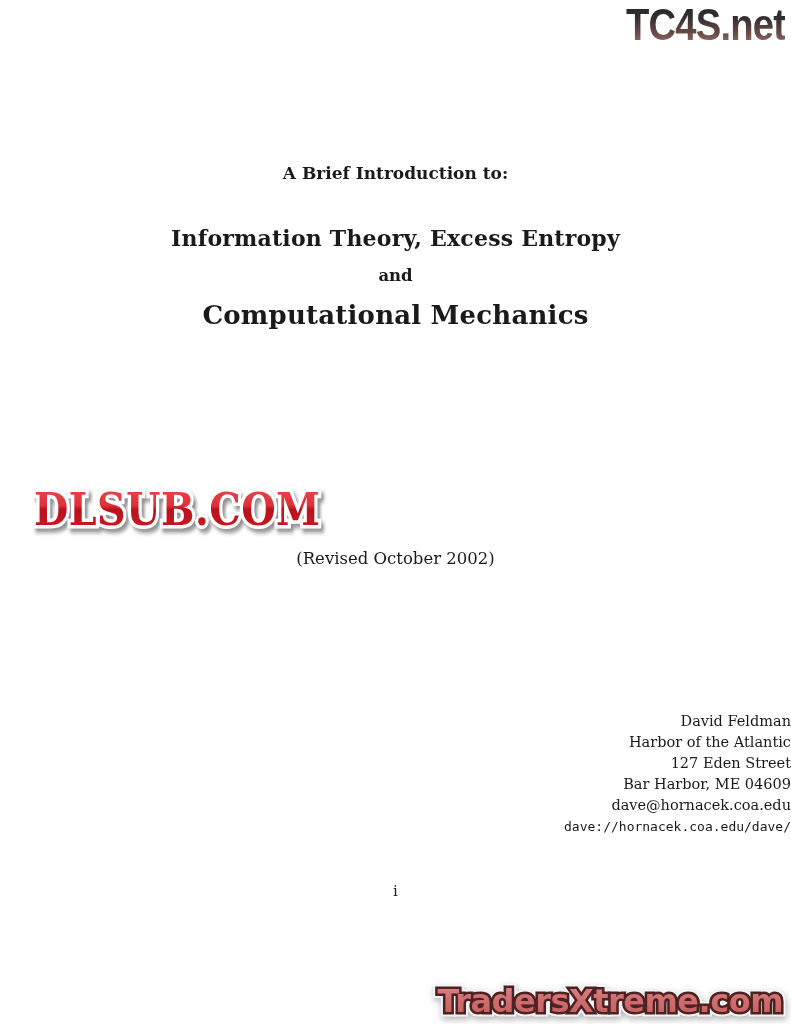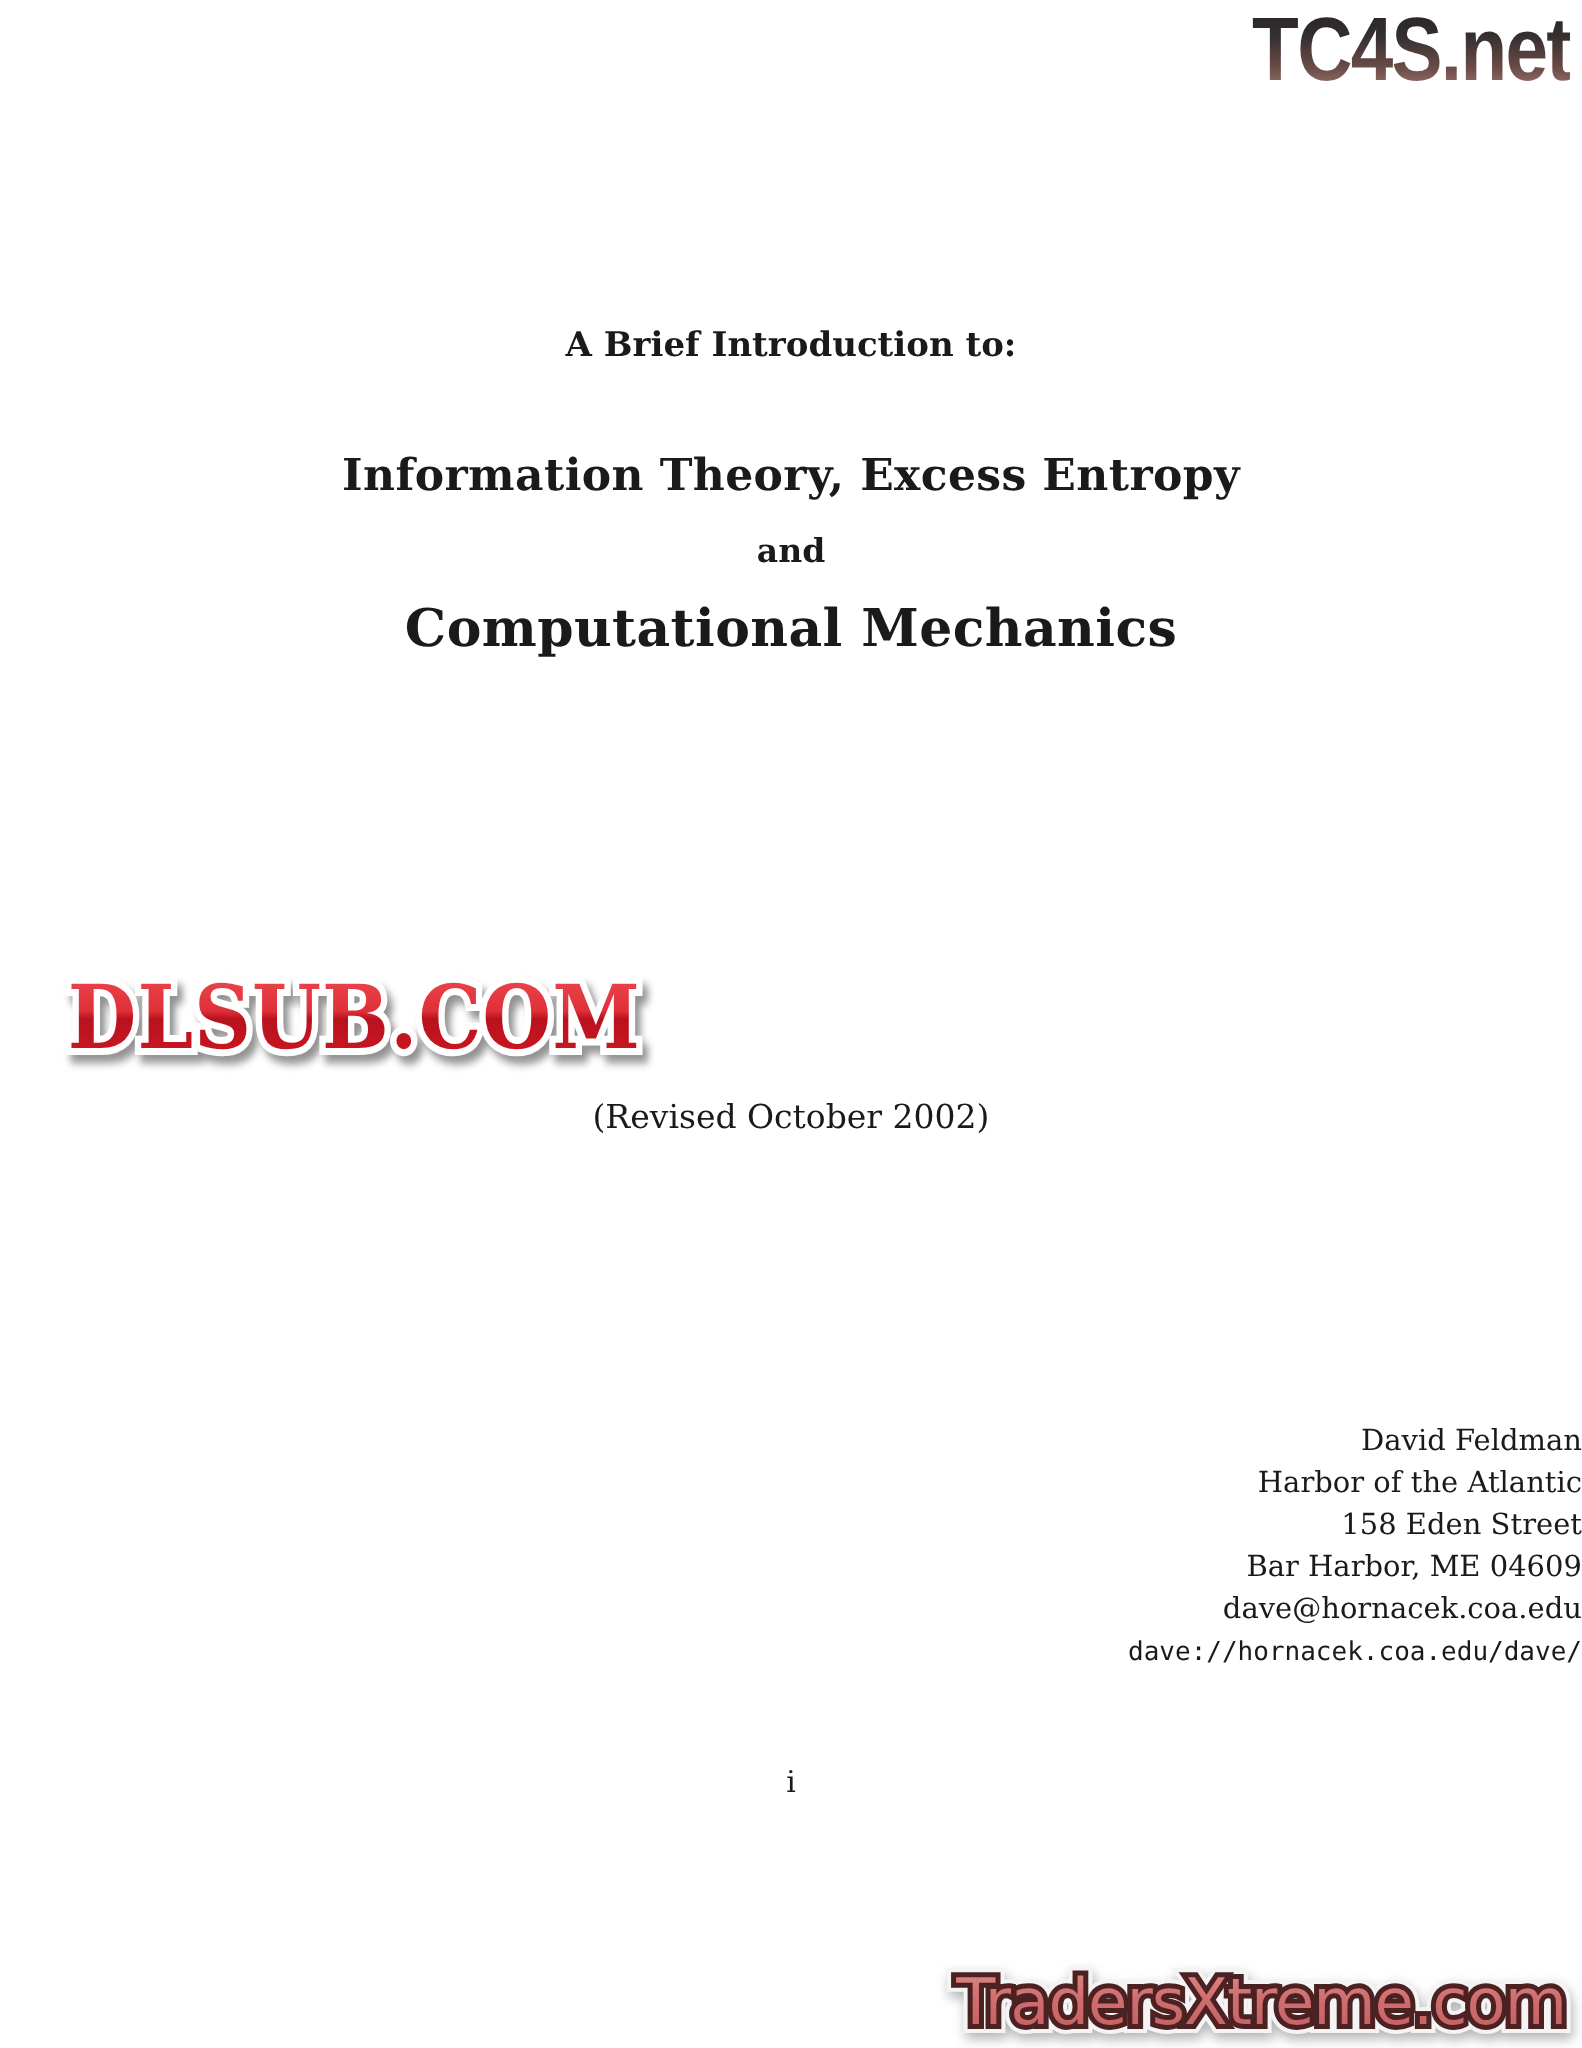--- a/index.html
+++ b/index.html
@@ -96,21 +96,21 @@
     background-clip: text;
     color: transparent;
   }
 
   
   .traders {
     position: absolute;
     right: 8px;
     bottom: 4px;
     font-family: "DejaVu Sans", sans-serif;
-    font-weight: 400;
+    font-weight: 700;
     font-size: 32px;
     line-height: 1.2;
     letter-spacing: -.5px;
   }
   .traders .layer { position: absolute; left: 0; top: 0; }
   .traders .layer-glow {
     z-index: 0;
     color: #f4f4f4;
     -webkit-text-stroke: 9px #f4f4f4;
     filter: drop-shadow(1px 3px 3px rgba(140,140,140,.65));
@@ -149,21 +149,21 @@
       <span class="layer-outline">DLSUB.COM</span>
       <span class="layer-fill">DLSUB.COM</span>
     </span>
   </div>
 
   <div class="centerline revision">(Revised October 2002)</div>
 
   <div class="author-block">
     <div>David Feldman</div>
     <div>Harbor of the Atlantic</div>
-    <div>158 Eden Street</div>
+    <div>127 Eden Street</div>
     <div>Bar Harbor, ME 04609</div>
     <div>dave@hornacek.coa.edu</div>
     <div class="url">dave://hornacek.coa.edu/dave/</div>
   </div>
 
   <div class="centerline page-number">i</div>
 
   <div class="traders">
     <span class="layer layer-glow">TradersXtreme.com</span>
     <span class="layer layer-dark">TradersXtreme.com</span>

